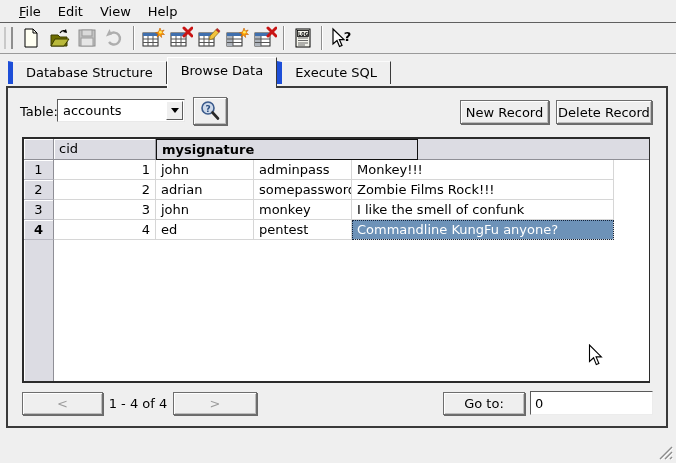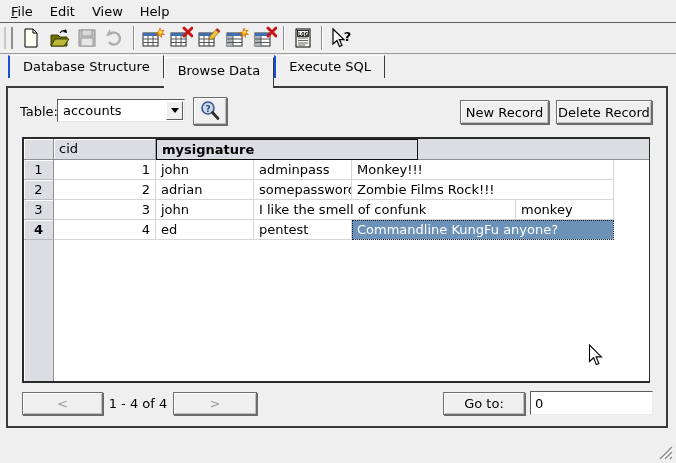--- a/index.html
+++ b/index.html
@@ -3,31 +3,31 @@
 <meta charset="utf-8">
 <style>
   html,body{margin:0;padding:0;}
   body{
     width:676px;height:463px;position:relative;overflow:hidden;
     background:#efefef;color:#000;
     font-family:"DejaVu Sans","Liberation Sans",sans-serif;font-size:13px;
     -webkit-font-smoothing:antialiased;
   }
   
-  .menubar{position:absolute;left:0;top:0;right:0;height:22px;display:flex;align-items:center;padding-left:4px;border-bottom:1px solid #5f5f5f;background:#efefef;}
+  .menubar{position:absolute;left:0;top:0;right:0;height:22px;display:flex;align-items:center;padding-left:12px;border-bottom:1px solid #5f5f5f;background:#efefef;}
   .menu-item{padding:1px 7px;margin-right:3px;cursor:default;}
   .menu-item:first-child::first-letter{text-decoration:underline;}
   
   .toolbar{position:absolute;left:0;top:23px;right:0;height:30px;display:flex;align-items:center;padding-left:3px;border-bottom:1px solid #9a9a9a;background:#efefef;}
   .tb-handle{width:5px;height:22px;border-left:2px solid #c9c9c9;border-right:2px solid #8f8f8f;margin:0 4px 0 1px;}
   .tb-btn{width:28px;height:27px;display:flex;align-items:center;justify-content:center;}
   .tb-sep{width:0;height:24px;border-left:1px solid #8f8f8f;border-right:1px solid #ffffff;margin:0 4px;}
   
   .tabbar{position:absolute;left:8px;top:58px;height:30px;display:flex;align-items:flex-end;z-index:3;}
-  .tab{height:22px;line-height:22px;padding:0 13px;background:#efefef;border-top:1px solid #fbfbfb;border-left:2px solid #1d4ed8;border-right:1px solid #3a3a3a;margin-bottom:10px;white-space:nowrap;}
+  .tab{height:22px;line-height:22px;padding:0 13px;background:#efefef;border-top:1px solid #fbfbfb;border-left:5px solid #1d4ed8;border-right:1px solid #3a3a3a;margin-bottom:4px;white-space:nowrap;}
   .tab.active{height:30px;line-height:26px;margin-bottom:0;font-weight:normal;border-top:1px solid #ffffff;border-left:1px solid #ffffff;}
   
   .frame{position:absolute;left:6px;top:86px;width:658px;height:338px;border:2px solid #3a3a3a;background:#efefef;z-index:1;}
   
   .lbl-table{position:absolute;left:20px;top:104px;}
   .combo{position:absolute;left:57px;top:99px;width:128px;height:23px;background:#fff;border:1px solid;border-color:#5a5a5a #e9e9e9 #e9e9e9 #5a5a5a;box-sizing:border-box;}
   .combo-value{position:absolute;left:5px;top:2px;line-height:18px;}
   .combo-arrow-btn{position:absolute;right:1px;top:1px;width:17px;height:19px;background:#efefef;border:1px solid;border-color:#ffffff #5d5d5d #5d5d5d #ffffff;display:flex;align-items:center;justify-content:center;box-sizing:border-box;}
   .tri-down{width:0;height:0;border-left:4px solid transparent;border-right:4px solid transparent;border-top:5px solid #000;}
   .btn{background:#efefef;border:1px solid #6e6e6e;box-shadow:inset 1px 1px 0 #ffffff,inset -1px -1px 0 #bdbdbd,1px 1px 0 #6a6a6a;display:flex;align-items:center;justify-content:center;box-sizing:border-box;font-size:13px;cursor:default;}
@@ -223,22 +223,22 @@
     <div class="cell w-user">adrian</div>
     <div class="cell w-pass">somepassword</div>
     <div class="cell w-sig">Zombie Films Rock!!!</div>
     <div class="row-filler"></div>
   </div>
 
   <div class="g-row">
     <div class="rowhdr">3</div>
     <div class="cell num w-cid">3</div>
     <div class="cell w-user">john</div>
+    <div class="cell w-pass">monkey</div>
     <div class="cell w-sig">I like the smell of confunk</div>
-    <div class="cell w-pass">monkey</div>
     <div class="row-filler"></div>
   </div>
 
   <div class="g-row">
     <div class="rowhdr bold">4</div>
     <div class="cell num w-cid">4</div>
     <div class="cell w-user">ed</div>
     <div class="cell w-pass">pentest</div>
     <div class="cell w-sig selected">Commandline KungFu anyone?</div>
     <div class="row-filler"></div>

